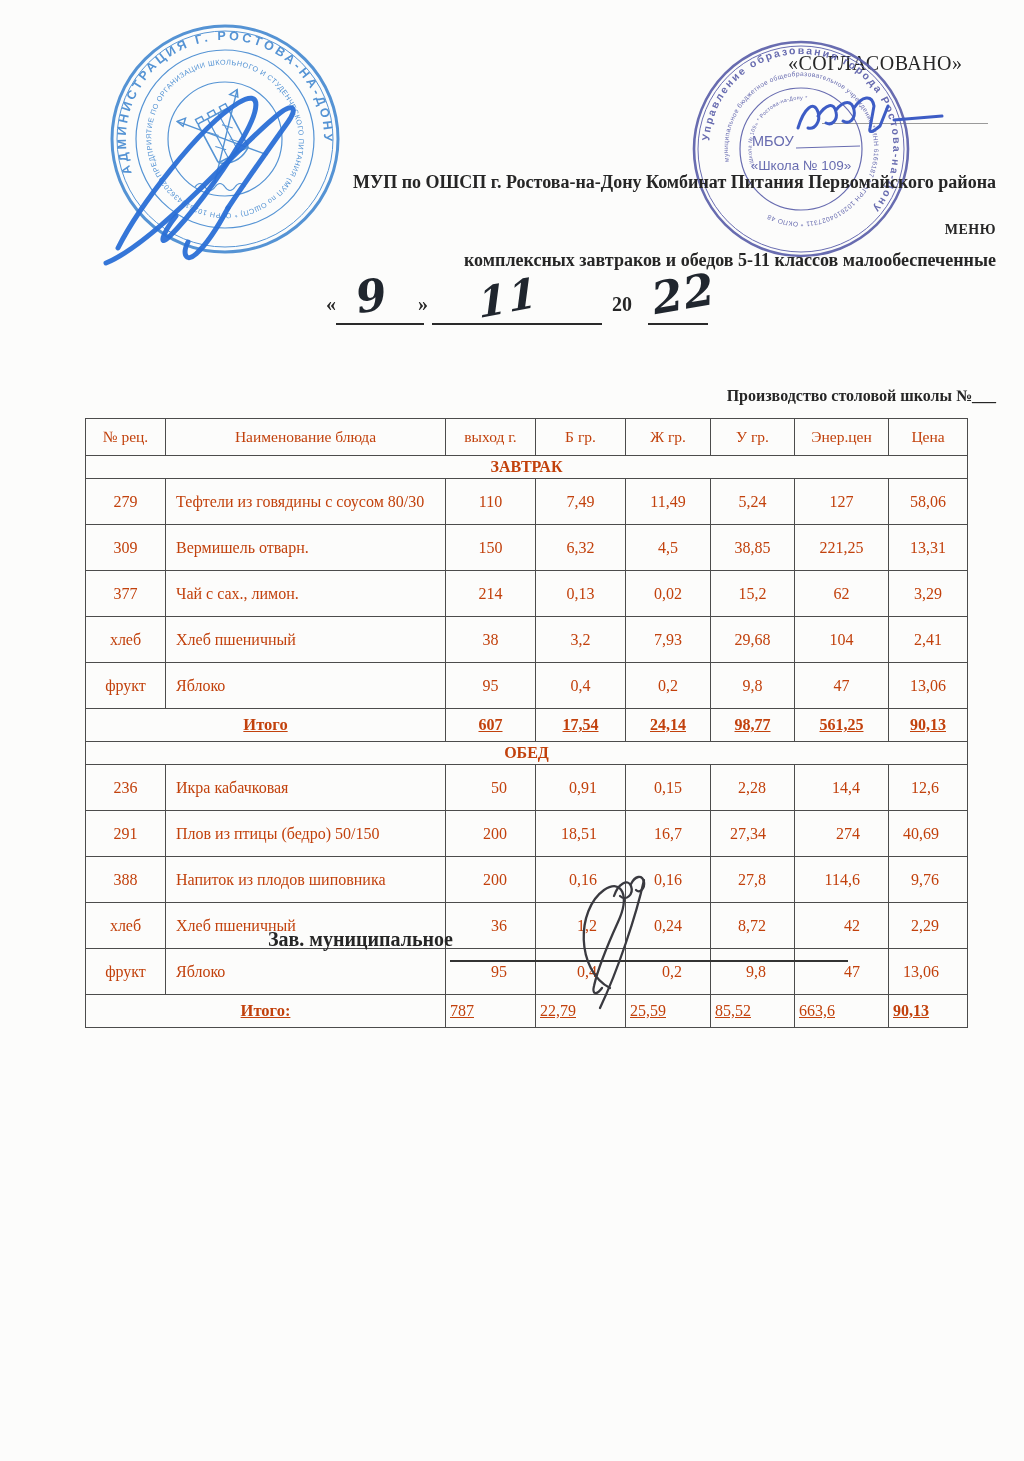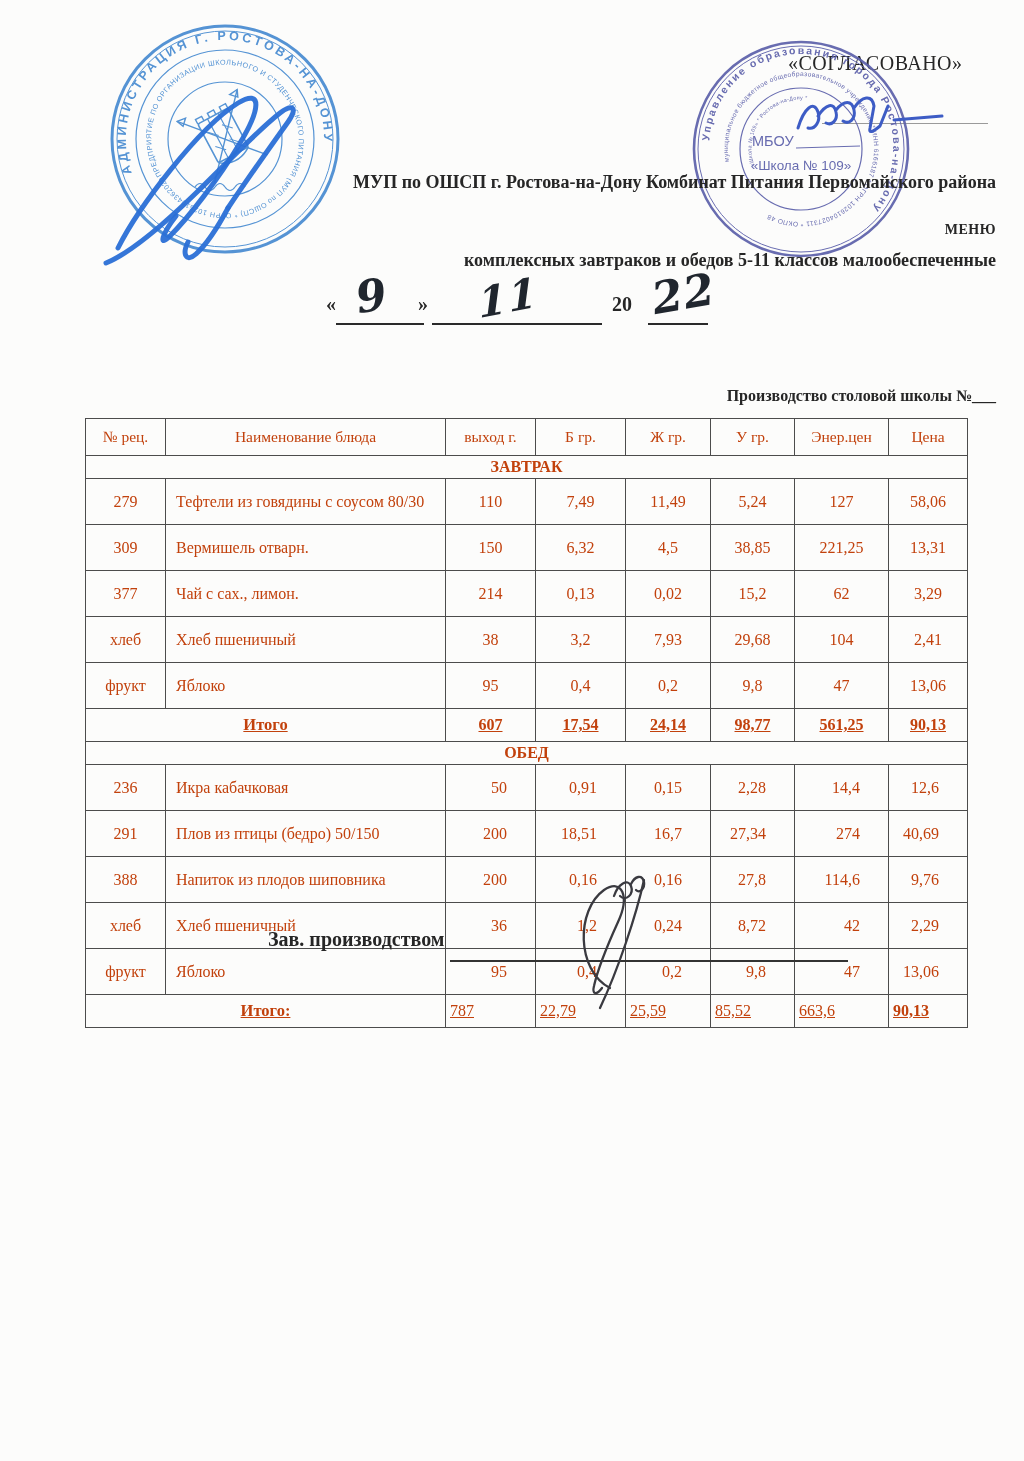--- a/index.html
+++ b/index.html
@@ -323,21 +323,21 @@
         <td class="v">787</td>
         <td class="v">22,79</td>
         <td class="v">25,59</td>
         <td class="v">85,52</td>
         <td class="v">663,6</td>
         <td class="v v-last">90,13</td>
       </tr>
     </tbody>
   </table>
 
-  <div class="sig-caption">Зав. производством</div>
+  <div class="sig-caption">Зав. муниципальное</div>
   <div class="sig-rule"></div>
   <svg class="sig sig-bottom" viewBox="0 0 225 145">
     <path d="M62 118 C 28 100, 28 40, 56 20 C 74 8, 82 26, 70 52 C 60 74, 50 98, 46 116 C 44 124, 48 126, 54 118"></path>
     <path d="M66 26 C 70 14, 80 8, 83 16 C 86 24, 78 32, 72 26"></path>
     <path d="M83 14 C 87 6, 94 4, 96 12 C 97 18, 92 24, 88 20"></path>
     <path d="M96 10 C 88 46, 70 100, 52 138"></path>
   </svg>
 
 </div>
 

